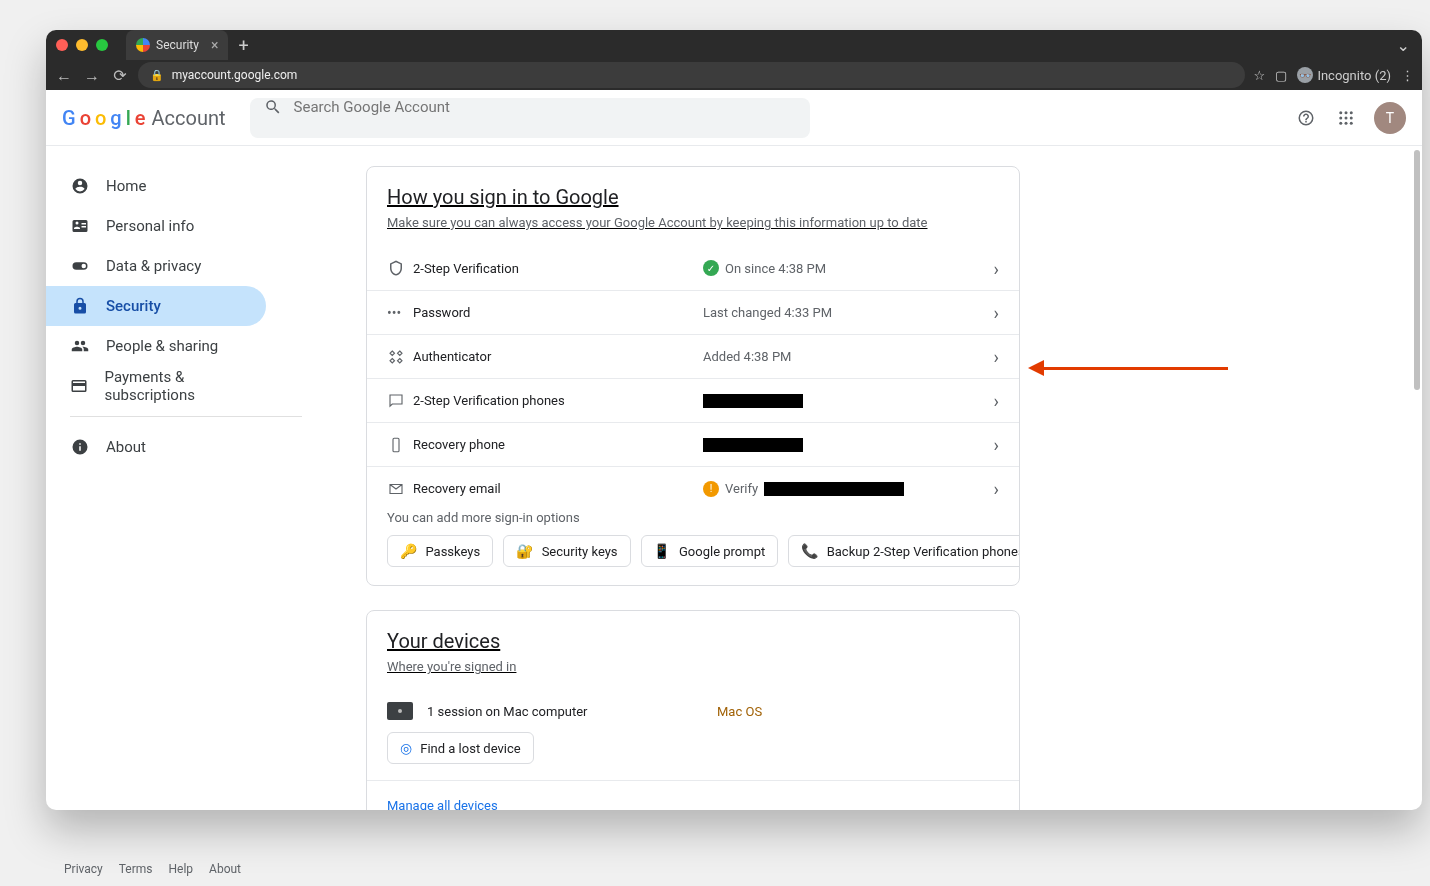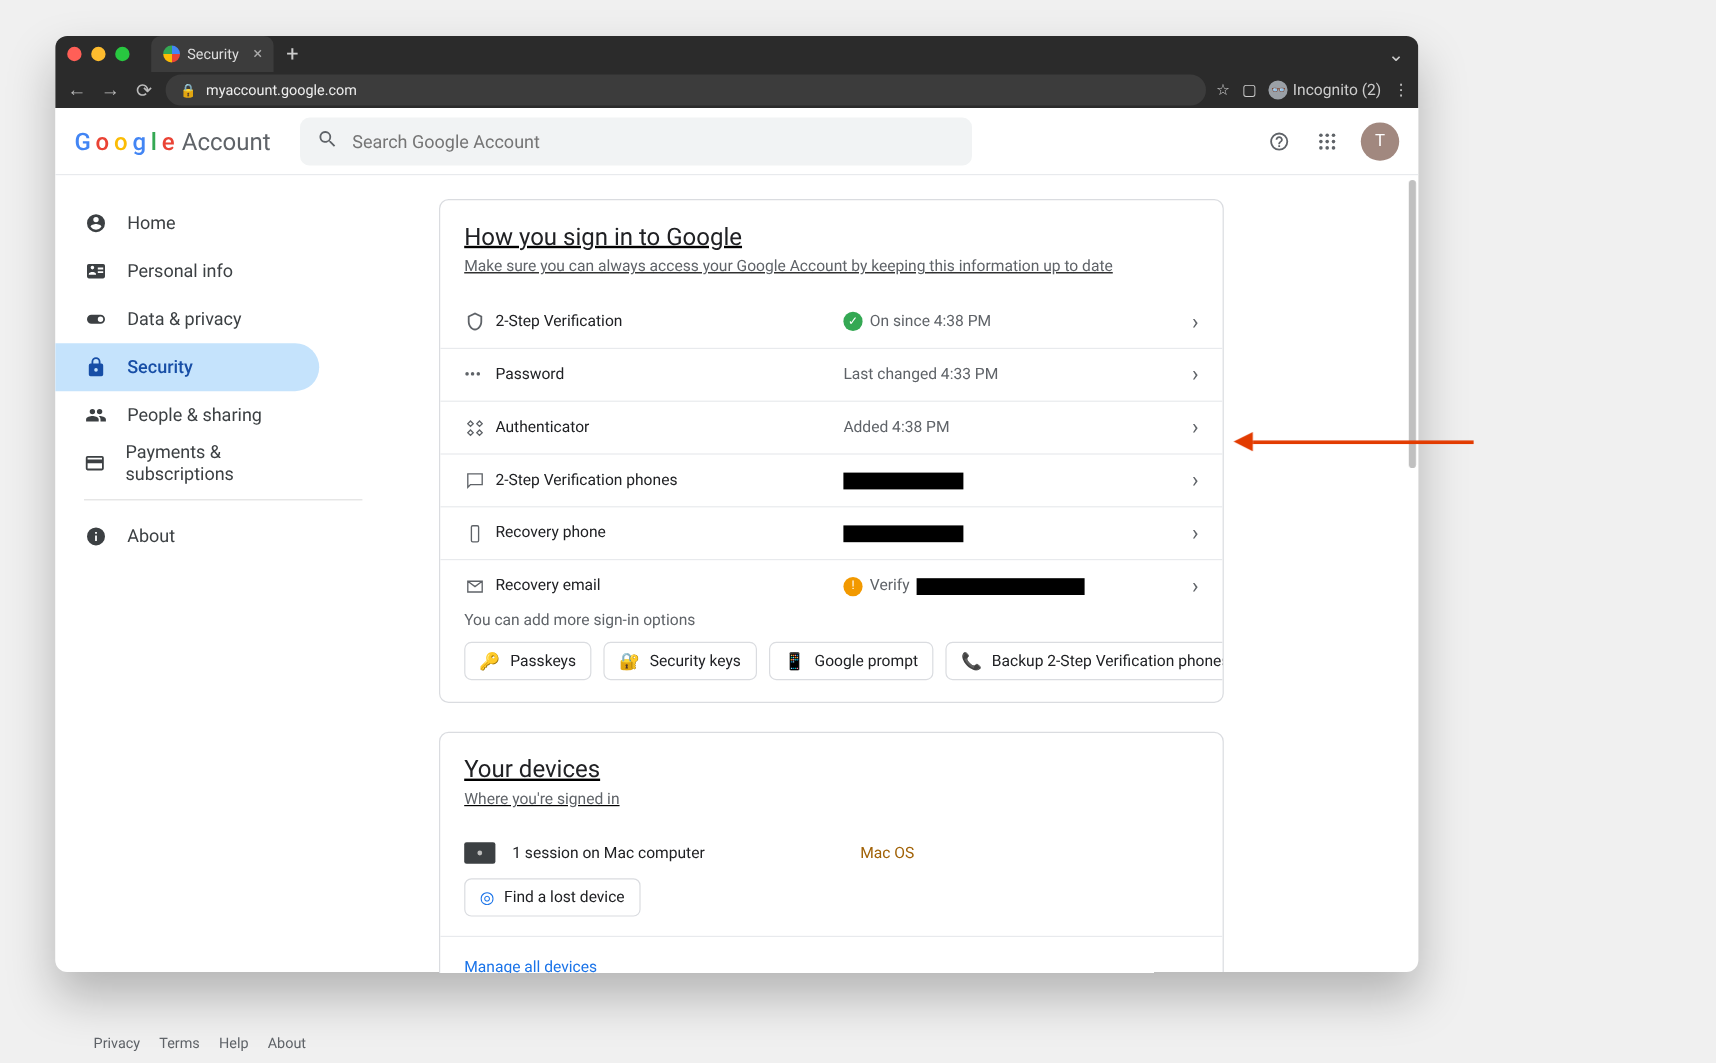--- a/index.html
+++ b/index.html
@@ -1,17 +1,17 @@
 <!DOCTYPE html>
 <html><head>
 <meta charset="utf-8">
 <style>
   * { box-sizing: border-box; margin: 0; padding: 0; font-family: -apple-system, BlinkMacSystemFont, "Segoe UI", Roboto, Arial, sans-serif; }
   body { background: #f0f0f0; width: 1430px; height: 886px; overflow: hidden; position: relative; }
-  .window { position: absolute; top: 30px; left: 46px; width: 1136px; height: 780px; background: #fff; border-radius: 10px; overflow: hidden; box-shadow: 0 20px 40px rgba(0,0,0,0.25); display: flex; flex-direction: column; }
+  .window { position: absolute; top: 30px; left: 46px; width: 1376px; height: 780px; background: #fff; border-radius: 10px; overflow: hidden; box-shadow: 0 20px 40px rgba(0,0,0,0.25); display: flex; flex-direction: column; }
   
   .chrome-top { background: #2b2b2b; height: 60px; display: flex; flex-direction: column; }
   .tab-row { height: 30px; display: flex; align-items: center; padding-left: 10px; }
   .traffic { display: flex; gap: 8px; margin-right: 10px; align-items: center; }
   .tl { width: 12px; height: 12px; border-radius: 50%; }
   .tl.red { background:#ff5f57; } .tl.yel{background:#febc2e;} .tl.grn{background:#28c840;}
   .tab { display: flex; align-items: center; background:#3c3c3c; height:30px; border-radius:8px 8px 0 0; padding:0 10px; color:#ddd; font-size:12px; gap:6px; margin-left:8px;}
   .tab .fav { width:14px; height:14px; border-radius:50%; background:conic-gradient(from 0deg,#4285f4 0 90deg,#ea4335 90deg 180deg,#fbbc05 180deg 270deg,#34a853 270deg);}
   .tab-close { font-size:14px; color:#aaa; margin-left:6px; }
   .newtab { color:#ccc; font-size:18px; margin-left:10px; }
@@ -23,21 +23,21 @@
   .addr-host { color:#eee; }
   .addr-path { color:#888; white-space:nowrap; }
   .addr-row .right { display:flex; align-items:center; gap:10px; color:#ccc; font-size:13px;}
   .incog { display:flex; align-items:center; gap:4px; }
   .incog .hat { width:16px;height:16px;border-radius:50%;background:#9aa0a6;display:flex;align-items:center;justify-content:center;font-size:10px;color:#202124;}
   
   .app-header { height:56px; border-bottom:1px solid #e8eaed; display:flex; align-items:center; padding:0 16px; gap:24px; }
   .logo { display:flex; align-items:baseline; gap:4px; font-size:20px; }
   .logo .g1{color:#4285f4;font-weight:500;} .logo .g2{color:#ea4335;font-weight:500;} .logo .g3{color:#fbbc05;font-weight:500;} .logo .g4{color:#4285f4;font-weight:500;} .logo .g5{color:#34a853;font-weight:500;} .logo .g6{color:#ea4335;font-weight:500;}
   .logo .acc{color:#5f6368; font-weight:400; margin-left:2px;}
-  .search { width:560px; height:40px; background:#f1f3f4; border-radius:8px; display:flex; align-items:center; padding:0 14px; gap:12px; color:#5f6368; }
+  .search { width:560px; height:40px; background:#f1f3f4; border-radius:8px; display:flex; align-items:flex-start; padding:0 14px; gap:12px; color:#5f6368; }
   .search input { border:none; background:transparent; outline:none; font-size:15px; color:#202124; flex:1; }
   .hdr-right { margin-left:auto; display:flex; align-items:center; gap:16px; }
   .hdr-icon { width:24px; height:24px; color:#5f6368; display:flex; align-items:center; justify-content:center; border-radius:50%;}
   .avatar { width:32px;height:32px;border-radius:50%;background:#a1887f;color:#fff;display:flex;align-items:center;justify-content:center;font-size:14px;}
   
   .body { flex:1; display:flex; min-height:0; }
   .sidebar { width:280px; padding-top:20px; }
   .nav-item { height:40px; display:flex; align-items:center; padding-left:24px; gap:16px; color:#3c4043; font-size:15px; border-radius:0 20px 20px 0; cursor:pointer; margin-right:60px;}
   .nav-item.active { background:#c5e3fc; color:#174ea6; font-weight:500;}
   .nav-item .nicon { width:20px; display:flex; justify-content:center; }
@@ -59,21 +59,21 @@
   .chip-row { padding:10px 20px 18px; display:flex; gap:10px; flex-wrap:nowrap; overflow:hidden;}
   .chip-note { padding:0 20px 0; font-size:13px; color:#5f6368;}
   .chip { height:32px; border:1px solid #dadce0; border-radius:6px; display:inline-flex; align-items:center; padding:0 12px; gap:8px; font-size:13px; color:#202124; white-space:nowrap;}
   .chip .ci { color:#1a73e8; font-size:14px;}
   .device-row { display:flex; align-items:center; padding:12px 20px; gap:14px;}
   .dev-thumb { width:26px;height:18px;background:#3c4043;border-radius:2px;position:relative;display:flex;align-items:center;justify-content:center;}
   .dev-thumb::after{content:"";width:4px;height:4px;background:#bbb;border-radius:50%;}
   .link { color:#1a73e8; font-size:13px; }
   .card-divider { height:1px; background:#e8eaed; }
   .card-link { padding:14px 20px; }
-  .footer { position:absolute; bottom:10px; left:78px; display:flex; gap:16px; font-size:12px; color:#5f6368;}
+  .footer { position:absolute; bottom:10px; left:64px; display:flex; gap:16px; font-size:12px; color:#5f6368;}
   .footer span { cursor:pointer; }
   
   .arrow { position:absolute; top:360px; left:1028px; width:200px; height:16px; pointer-events:none;}
   .arrow-line { position:absolute; top:7px; left:16px; right:0; height:3px; background:#e23b00;}
   .arrow-head { position:absolute; left:0; top:0; width:0;height:0;border-top:8px solid transparent;border-bottom:8px solid transparent;border-right:16px solid #e23b00;}
   svg { width:18px; height:18px; fill:currentColor; }
   
   .rows { padding:0; }
   .scrollbar-fake { position:absolute; right:2px; top:120px; width:6px; height:240px; background:#c0c0c0; border-radius:3px;}
 </style>

